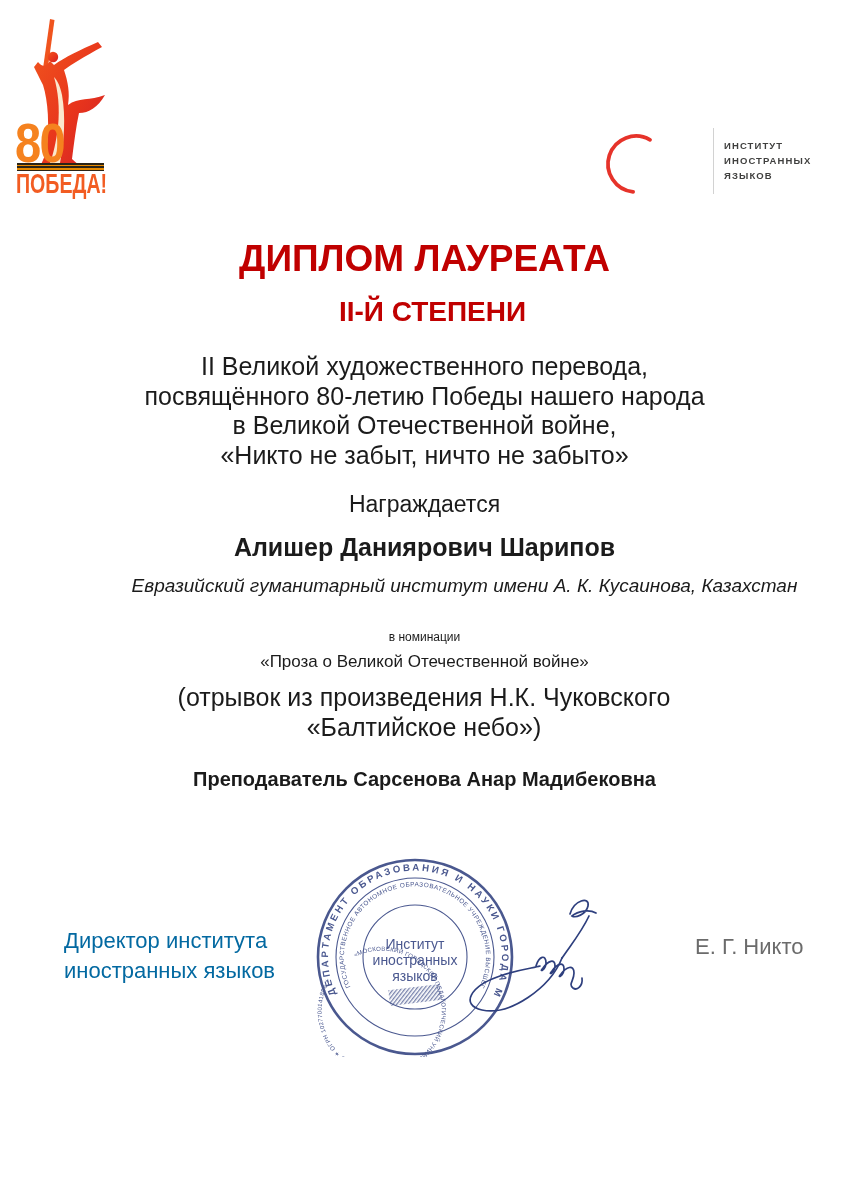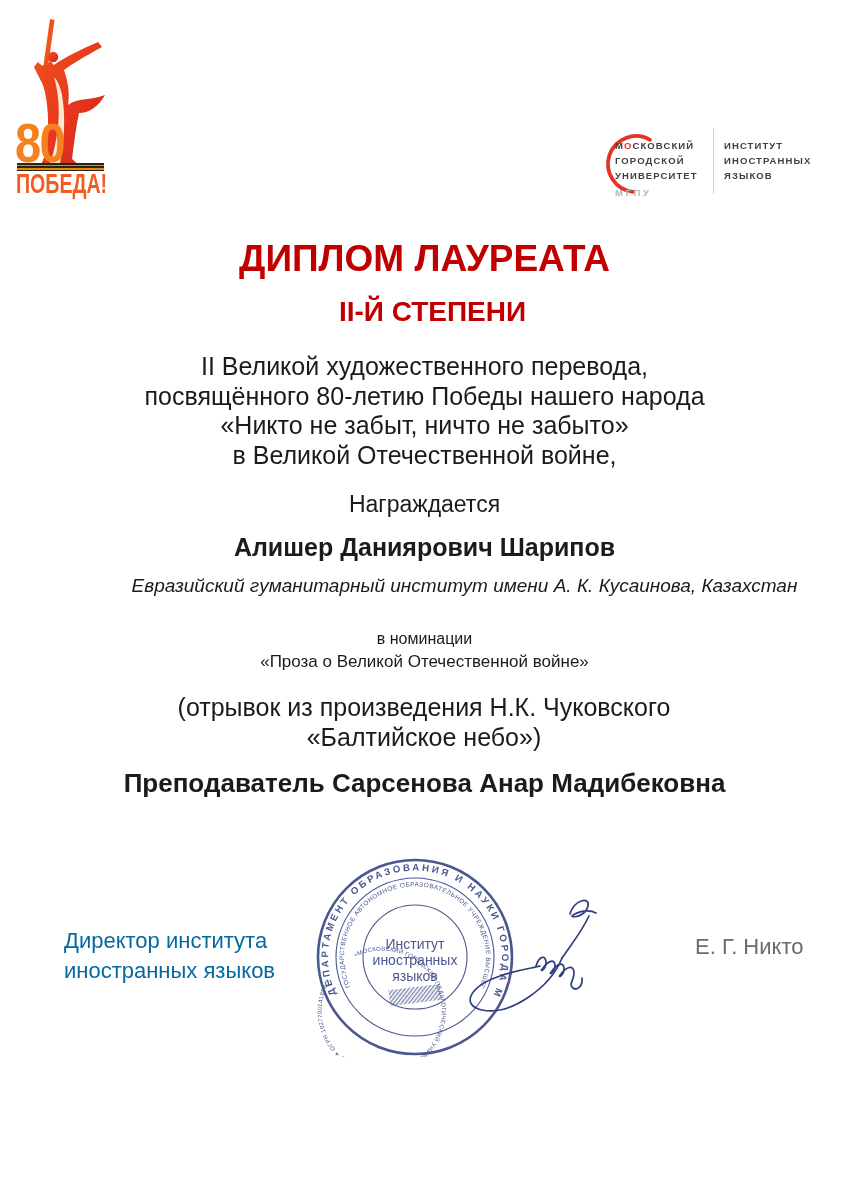--- a/index.html
+++ b/index.html
@@ -44,24 +44,24 @@
   .content{position:absolute;left:0;top:0;width:100%;text-align:center;color:#1b1b1b;}
   .title-1{position:absolute;left:0;width:100%;top:238px;margin:0;
     font-size:37px;font-weight:bold;color:#c00000;}
   .title-2{position:absolute;left:0;width:100%;top:288px;margin:8px;
     font-size:28px;font-weight:bold;color:#c00000;}
   .contest{position:absolute;left:0;width:100%;top:352px;
     font-size:25px;line-height:29.5px;font-weight:normal;}
   .award-label{position:absolute;left:0;width:100%;top:491px;font-size:23px;}
   .recipient{position:absolute;left:0;width:100%;top:533px;font-size:25px;font-weight:bold;}
   .affiliation{position:absolute;left:0;width:100%;top:575px;font-size:19px;font-style:italic;padding-left:40px;}
-  .nom-label{position:absolute;left:0;width:100%;top:630px;font-size:16px;}
+  .nom-label{position:absolute;left:0;width:100%;top:630px;font-size:12px;}
   .nom-line1{position:absolute;left:0;width:100%;top:652px;font-size:17px;}
-  .nom-line2{position:absolute;left:114px;width:620px;top:682px;font-size:25px;line-height:30px;margin-top:10px;}
-  .teacher{position:absolute;left:0;width:100%;top:768px;font-size:26px;font-weight:bold;}
+  .nom-line2{position:absolute;left:114px;width:620px;top:682px;font-size:25px;line-height:30px;}
+  .teacher{position:absolute;left:0;width:100%;top:768px;font-size:20px;font-weight:bold;}
   
   .director{position:absolute;left:64px;top:926px;font-size:22px;line-height:30px;color:#0369a1;}
   .signer{position:absolute;left:695px;top:934px;font-size:22px;color:#6b6b6b;}
   .stamp{position:absolute;left:315px;top:857px;opacity:.92;}
   .stamp text{fill:#3b4a86;font-family:"Liberation Sans",sans-serif;}
   .stamp .ring-outer{font-size:9.6px;font-weight:bold;letter-spacing:2.6px;}
   .stamp .ring-middle{font-size:6.4px;letter-spacing:.5px;}
   .stamp .ring-inner{font-size:6px;letter-spacing:.3px;}
   .stamp .center-line{font-size:14px;text-anchor:middle;}
   .signature{position:absolute;left:448px;top:888px;}
@@ -110,43 +110,37 @@
     </svg>
     <div class="v80">80</div>
     <div class="ribbon"></div>
     <div class="vword">ПОБЕДА!</div>
   </div>
 
   <div class="uni-logo">
     <svg class="uni-arc" width="76" height="82" viewBox="0 0 76 82">
       <path d="M 50,19.8 A 28,28 0 1 0 33.1,71.9" fill="none" stroke="#e6332a" stroke-width="3.8" stroke-linecap="round"></path>
     </svg>
-    <div class="uni-text">
-      <div><span>М</span><span class="accent">О</span><span>СКОВСКИЙ</span></div>
-      <div>ГОРОДСКОЙ</div>
-      <div>УНИВЕРСИТЕТ</div>
-      <div class="uni-abbr">МГПУ</div>
-    </div>
     <div class="uni-divider"></div>
     <div class="inst-text">
       <div>ИНСТИТУТ</div>
       <div>ИНОСТРАННЫХ</div>
       <div>ЯЗЫКОВ</div>
     </div>
   </div>
 
   <div class="content">
     <h1 class="title-1">ДИПЛОМ ЛАУРЕАТА</h1>
     <h2 class="title-2">II-Й СТЕПЕНИ</h2>
 
     <div class="contest">
       <div>II Великой художественного перевода,</div>
       <div>посвящённого 80-летию Победы нашего народа</div>
+      <div>в Великой Отечественной войне,</div>
       <div>«Никто не забыт, ничто не забыто»</div>
-      <div>в Великой Отечественной войне,</div>
     </div>
 
     <div class="award-label">Награждается</div>
     <div class="recipient">Алишер Даниярович Шарипов</div>
     <div class="affiliation">Евразийский гуманитарный институт имени А. К. Кусаинова, Казахстан</div>
 
     <div class="nom-label">в номинации</div>
     <div class="nom-line1">«Проза о Великой Отечественной войне»</div>
     <div class="nom-line2">(отрывок из произведения Н.К. Чуковского «Балтийское небо»)</div>
 

